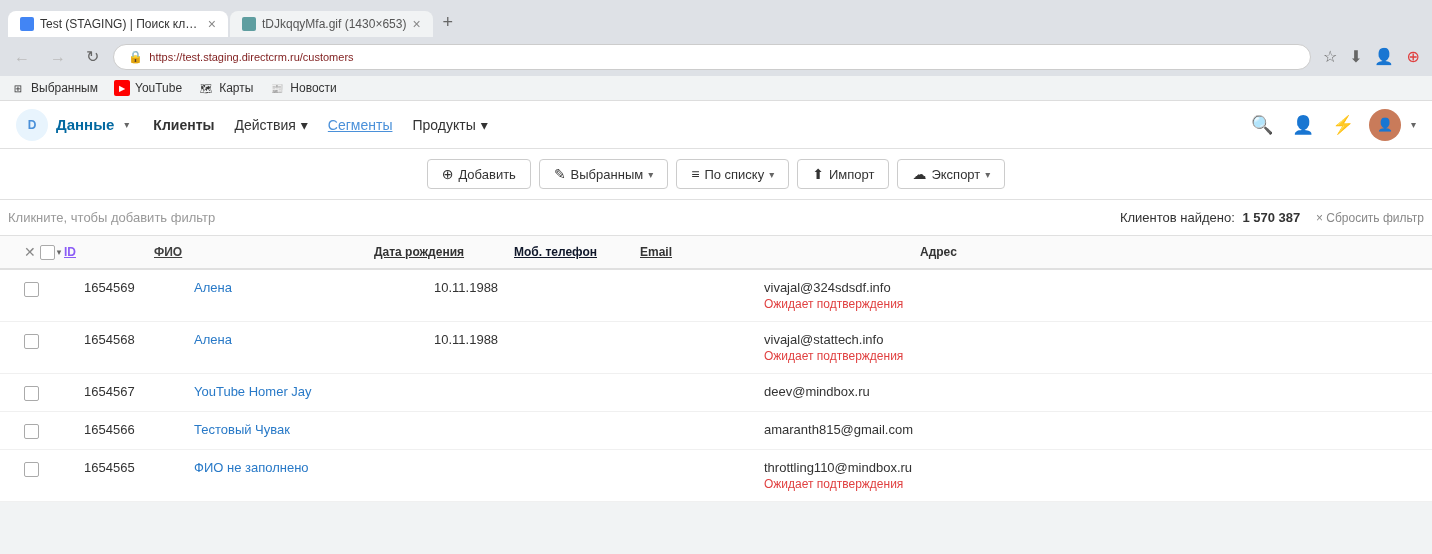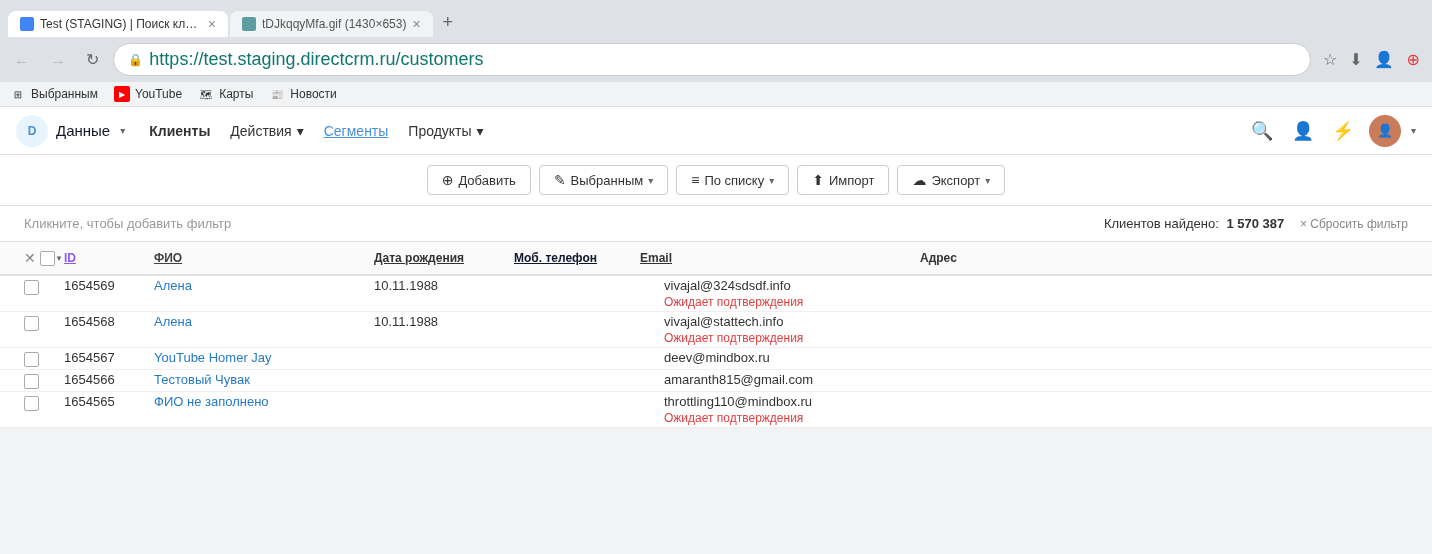--- a/index.html
+++ b/index.html
@@ -16,72 +16,72 @@
     .tab-title { flex: 1; overflow: hidden; text-overflow: ellipsis; white-space: nowrap; font-size: 12px; }
     .tab-close { font-size: 14px; color: #888; cursor: pointer; flex-shrink: 0; line-height: 1; }
     .tab-new { background: transparent; border: none; font-size: 18px; color: #666; cursor: pointer; padding: 4px 8px; }
 
     
     .address-bar-row { background: #dee1e6; display: flex; align-items: center; gap: 8px; padding: 6px 8px; }
     .nav-btn { background: none; border: none; font-size: 16px; color: #666; cursor: pointer; padding: 4px 6px; border-radius: 4px; }
     .nav-btn.disabled { color: #bbb; }
     .address-box { flex: 1; display: flex; align-items: center; gap: 6px; background: #fff; border-radius: 20px; padding: 5px 14px; border: 1px solid #ccc; }
     .lock-icon { font-size: 12px; color: #555; }
-    .address-text { font-size: 18px; color: #0f766e; flex: 1; }
+    .address-text { font-size: 11px; color: #7f1d1d; flex: 1; }
     .browser-actions { display: flex; gap: 4px; align-items: center; }
     .browser-action-btn { background: none; border: none; font-size: 16px; color: #666; cursor: pointer; padding: 4px; border-radius: 4px; }
 
     
     .bookmarks-bar { background: #f1f3f4; display: flex; align-items: center; gap: 16px; padding: 4px 10px; border-bottom: 1px solid #ddd; }
     .bookmark-item { display: flex; align-items: center; gap: 5px; font-size: 12px; color: #333; cursor: pointer; white-space: nowrap; }
     .bookmark-icon { width: 16px; height: 16px; border-radius: 2px; display: flex; align-items: center; justify-content: center; font-size: 10px; flex-shrink: 0; }
     .bookmark-icon.apps { background: transparent; }
     .bookmark-icon.youtube { background: #ff0000; color: white; font-size: 8px; }
     .bookmark-icon.maps { background: transparent; }
     .bookmark-icon.news { background: transparent; }
 
     
     .app-bar { background: #fff; border-bottom: 1px solid #e0e0e0; display: flex; align-items: center; padding: 0 16px; height: 48px; gap: 24px; }
     .logo-area { display: flex; align-items: center; gap: 8px; }
     .logo-circle { width: 32px; height: 32px; border-radius: 50%; background: #e8f4fd; display: flex; align-items: center; justify-content: center; color: #4a90d9; font-size: 14px; font-weight: bold; }
-    .logo-label { font-size: 15px; font-weight: 400; color: #0f172a; }
+    .logo-label { font-size: 15px; font-weight: 700; color: #0369a1; }
     .logo-dropdown { font-size: 10px; color: #666; margin-left: 2px; }
     .nav-menu { display: flex; align-items: center; gap: 20px; flex: 1; }
     .nav-item { font-size: 14px; color: #333; cursor: pointer; white-space: nowrap; }
     .nav-item.active { font-weight: 600; }
     .nav-item.underlined { text-decoration: underline; color: #4a90d9; }
     .nav-item-dropdown { display: flex; align-items: center; gap: 5px; }
     .header-actions { display: flex; align-items: center; gap: 10px; margin-left: auto; }
     .header-icon-btn { background: none; border: none; font-size: 18px; color: #555; cursor: pointer; padding: 4px; }
     .header-avatar { width: 32px; height: 32px; border-radius: 50%; background: #c97b5a; display: flex; align-items: center; justify-content: center; color: white; font-size: 13px; }
 
     
     .toolbar { background: #fff; padding: 10px 16px; border-bottom: 1px solid #e0e0e0; display: flex; justify-content: center; }
     .toolbar-inner { display: flex; gap: 8px; align-items: center; }
     .toolbar-btn { display: flex; align-items: center; gap: 5px; padding: 6px 14px; border: 1px solid #ccc; border-radius: 4px; background: #fff; font-size: 13px; color: #333; cursor: pointer; white-space: nowrap; }
     .toolbar-btn .arrow { font-size: 10px; color: #666; }
     .toolbar-btn-icon { font-size: 14px; }
 
     
-    .filter-bar { background: #fff; padding: 10px 24px; border-bottom: 1px solid #e0e0e0; display: flex; align-items: center; justify-content: space-between; }
+    .filter-bar { background: #fff; padding: 10px 8px; border-bottom: 1px solid #e0e0e0; display: flex; align-items: center; justify-content: space-between; }
     .filter-placeholder { color: #999; font-size: 13px; cursor: pointer; }
     .filter-reset { color: #888; font-size: 12px; cursor: pointer; margin-left: 12px; text-decoration: none; }
 
     
     .table-container { background: #fff; }
     .table-header { display: flex; align-items: center; padding: 8px 24px; border-bottom: 2px solid #e0e0e0; background: #fafafa; }
     .col-check { width: 40px; display: flex; align-items: center; gap: 4px; }
     .col-id { width: 90px; font-size: 12px; font-weight: 600; color: #8b5cf6; text-decoration: underline; cursor: pointer; }
     .col-name { flex: 1; max-width: 220px; font-size: 12px; font-weight: 600; color: #404040; text-decoration: underline; cursor: pointer; }
     .col-dob { width: 140px; font-size: 12px; font-weight: 600; color: #333; text-decoration: underline; cursor: pointer; }
     .col-phone { width: 126px; font-size: 12px; font-weight: 600; color: #0f172a; text-decoration: underline; cursor: pointer; }
     .col-email { flex: 1; max-width: 280px; font-size: 12px; font-weight: 600; color: #333; text-decoration: underline; cursor: pointer; }
     .col-address { flex: 1; font-size: 12px; font-weight: 600; color: #333; }
 
-    .table-row { display: flex; align-items: flex-start; padding: 2px 24px; border-bottom: 1px solid #f0f0f0; }
+    .table-row { display: flex; align-items: flex-start; padding: 10px 24px; border-bottom: 1px solid #f0f0f0; gap: 20px; }
     .row-check { width: 40px; padding-top: 2px; }
     .row-id { width: 90px; font-size: 13px; color: #333; }
     .row-name { flex: 1; max-width: 220px; font-size: 13px; }
     .row-name a { color: #2879c7; text-decoration: none; cursor: pointer; }
     .row-dob { width: 140px; font-size: 13px; color: #333; }
     .row-phone { width: 150px; font-size: 13px; color: #333; }
     .row-email { flex: 1; max-width: 280px; font-size: 13px; }
     .email-pending { color: #e04040; font-size: 12px; display: block; margin-top: 2px; }
     .row-address { flex: 1; font-size: 13px; color: #333; }
 

